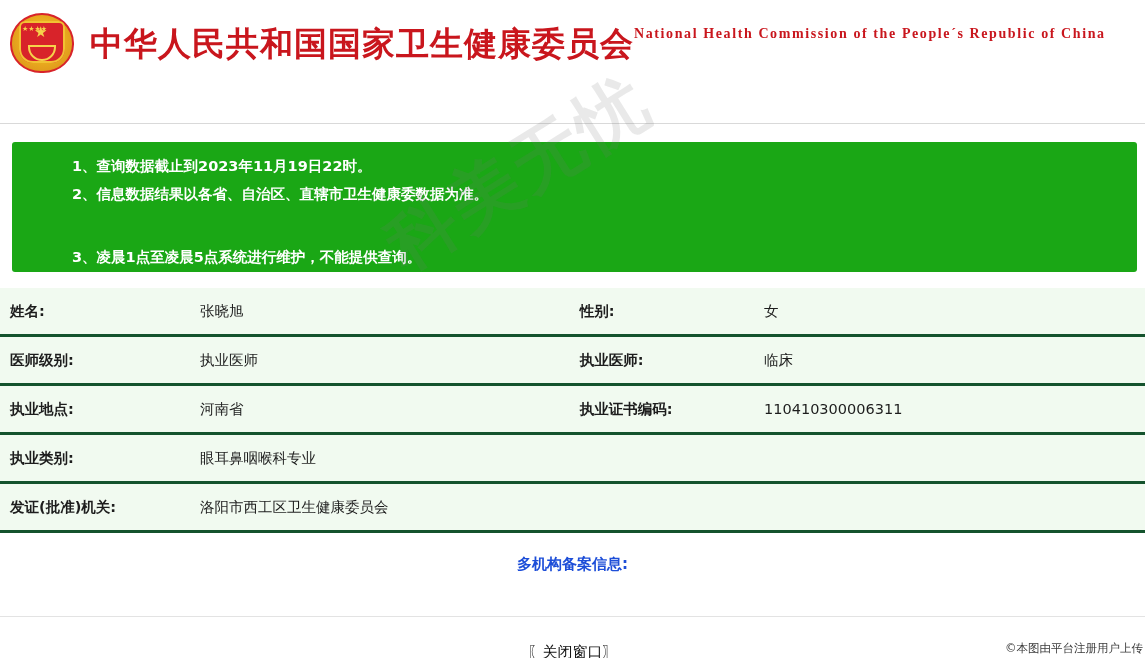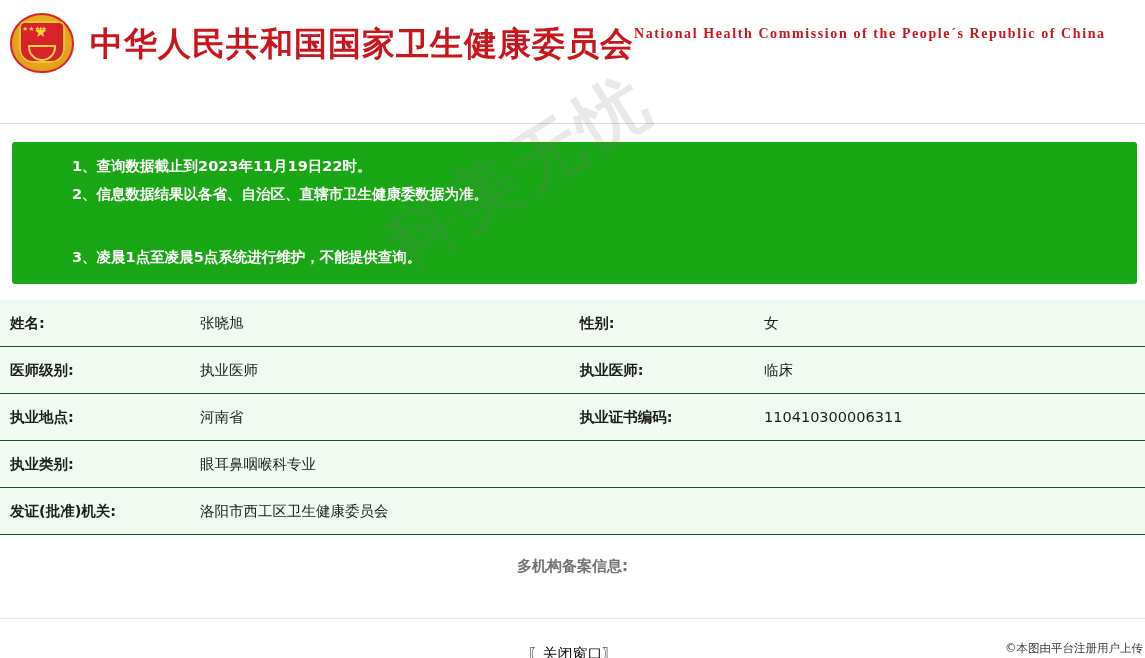--- a/index.html
+++ b/index.html
@@ -104,21 +104,21 @@
     background: #d9d9d9;
     margin-top: 35px;
   }
 
   
   .notice {
     margin: 18px 8px 0 12px;
     background: #1aa715;
     color: #ffffff;
     border-radius: 3px;
-    padding: 14px 10px 16px 60px;
+    padding: 14px 10px 4px 60px;
     width: 1055px;
     box-sizing: content-box;
     font-family: "DejaVu Sans", sans-serif;
   }
   .notice p {
     margin: 0 0 7px 0;
     font-size: 14.5px;
     line-height: 21px;
     font-weight: 600;
   }
@@ -126,41 +126,41 @@
 
   
   table.info {
     border-collapse: collapse;
     width: 1145px;
     margin-top: 16px;
     table-layout: fixed;
     font-family: "DejaVu Sans", sans-serif;
   }
   table.info td {
-    border-bottom: 1px solid #14532d;
+    border-bottom: 3px solid #14532d;
     height: 46px;
     padding: 0 0 0 10px;
     font-size: 14.5px;
     color: #1d1d1d;
     vertical-align: middle;
     background: #f1faf0;
     white-space: nowrap;
     overflow: hidden;
   }
   td.label { width: 160px; font-weight: 600; }
   td.value-wide { width: 330px; }
   td.label2 { width: 155px; font-weight: 600; }
   td.value2 { width: 340px; }
   td.full { }
 
   .section-title {
     text-align: center;
     font-weight: bold;
     font-size: 15px;
-    color: #737373;
+    color: #1d4ed8;
     padding: 22px 0 0 0;
     font-family: "DejaVu Sans", sans-serif;
   }
   .blank-row {
     height: 42px;
     border-bottom: 1px solid #e3e3e3;
   }
   .close-link-wrap {
     text-align: center;
     padding-top: 26px;

